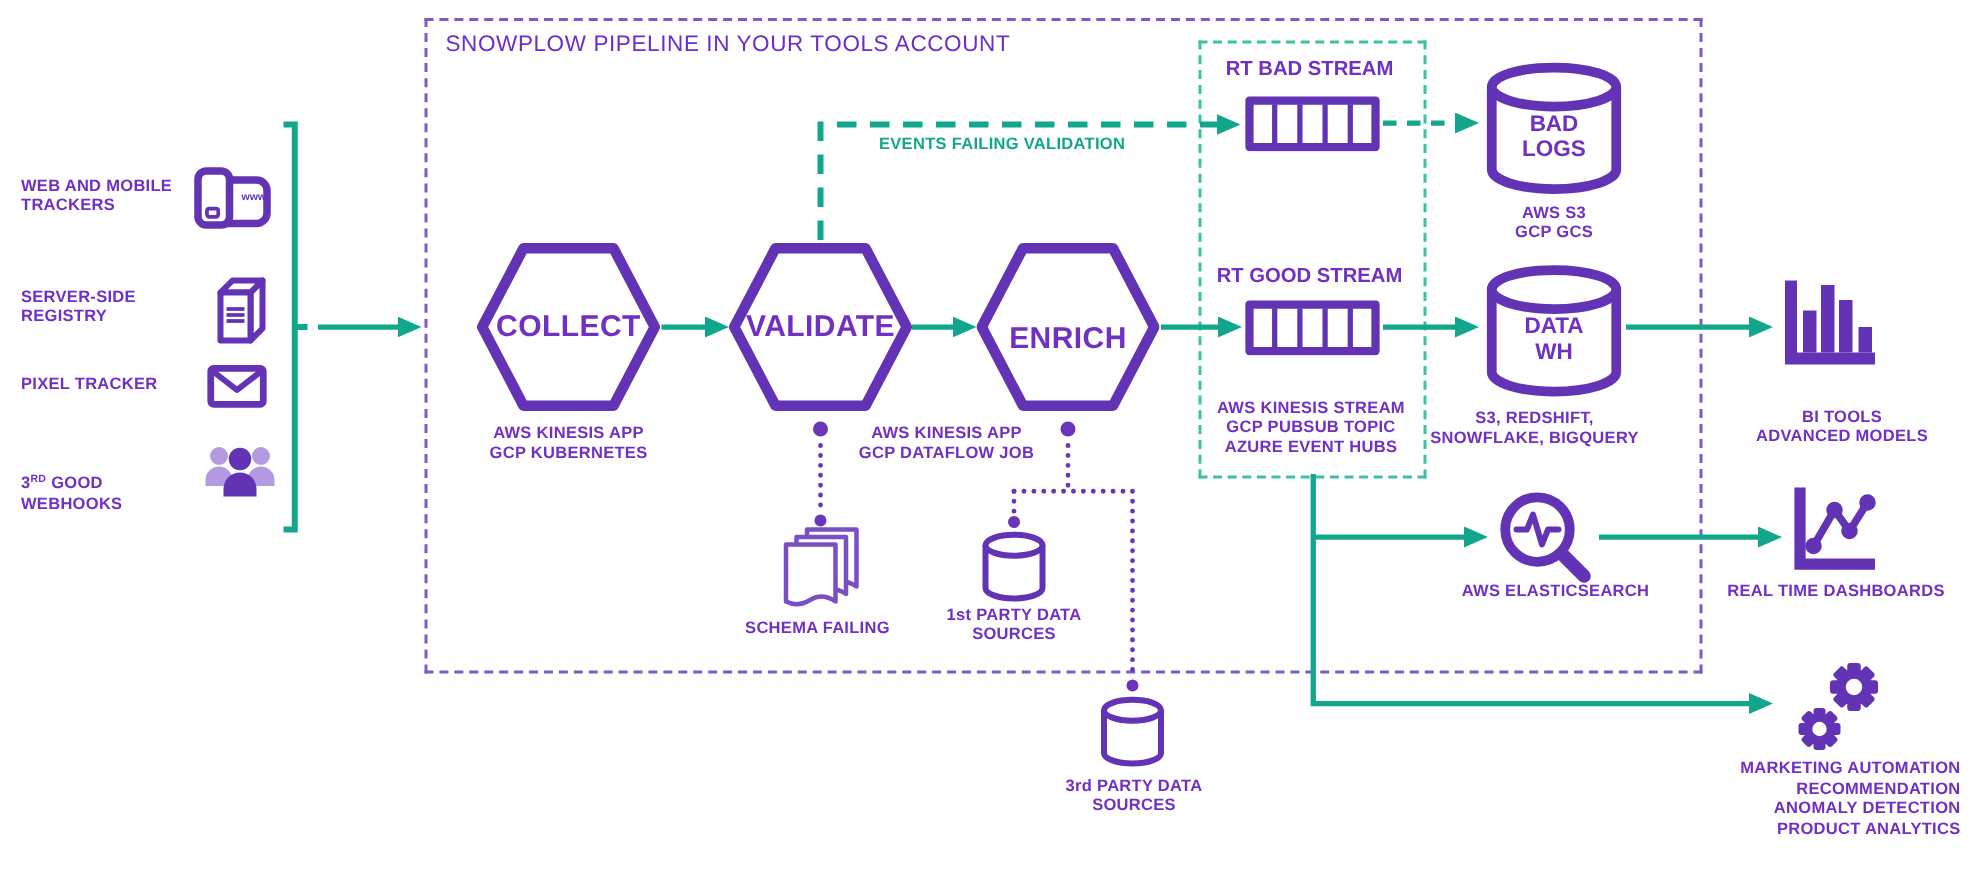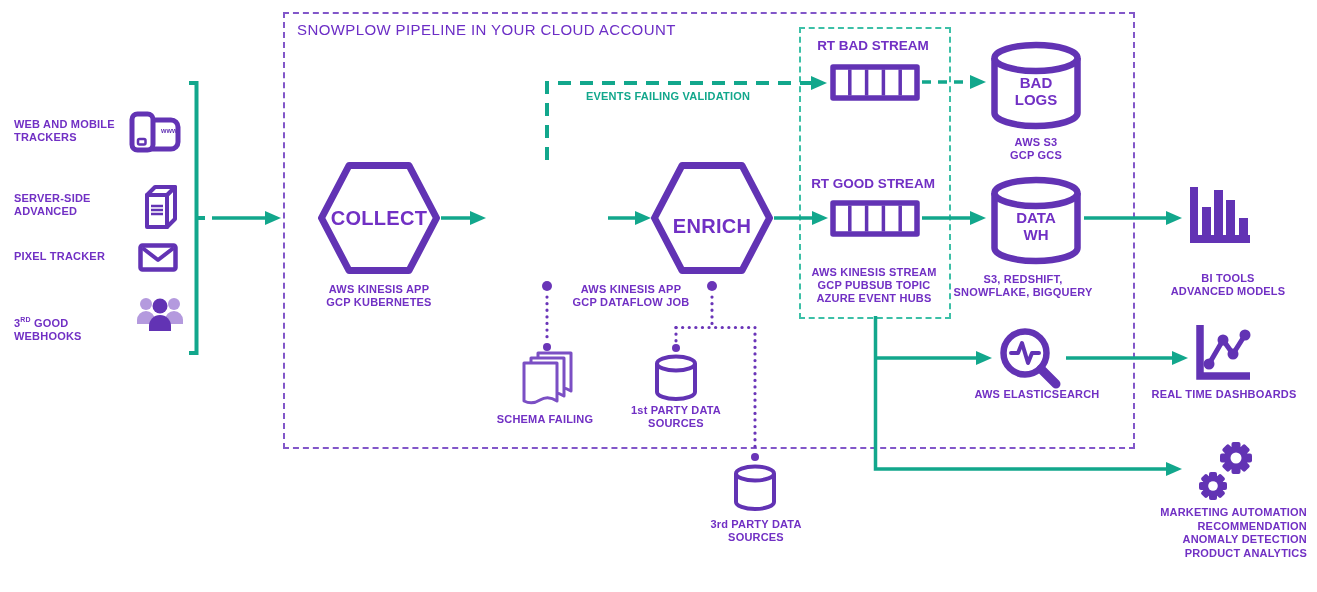--- a/index.html
+++ b/index.html
@@ -84,21 +84,21 @@
   <div class="node" style="left:128px;top:108px;">
     <svg width="54" height="54" viewBox="0 0 54 54">
       <rect x="16" y="12" width="34" height="29" rx="7" class="icon-stroke" stroke-width="5"></rect>
       <text x="33" y="25" font-size="7" font-weight="bold" fill="#6233b4" font-family="Liberation Sans, sans-serif">www</text>
       <rect x="4" y="6" width="21" height="36" rx="5.5" class="icon-stroke" stroke-width="5"></rect>
       <rect x="10" y="31" width="7.5" height="5.5" rx="1.5" fill="none" stroke="#6233b4" stroke-width="2.5"></rect>
     </svg>
   </div>
 
   <div class="lbl" style="left:14px;top:192px;width:118px;">SERVER-SIDE
-ADVANCED</div>
+REGISTRY</div>
   <div class="node" style="left:138px;top:184px;">
     <svg width="46" height="48" viewBox="0 0 46 48">
       <path d="M29 11 L37 3 V35 L29 43 Z" class="icon-stroke" stroke-width="4" stroke-linejoin="round"></path>
       <path d="M9 11 L17 3 H37 L29 11 Z" class="icon-stroke" stroke-width="4" stroke-linejoin="round"></path>
       <rect x="9" y="11" width="20" height="32" class="icon-stroke" stroke-width="4" stroke-linejoin="round"></rect>
       <g stroke="#6233b4" stroke-width="2.5">
         <line x1="13" y1="22" x2="25" y2="22"></line>
         <line x1="13" y1="26" x2="25" y2="26"></line>
         <line x1="13" y1="30" x2="25" y2="30"></line>
       </g>
@@ -125,27 +125,33 @@
         <circle cx="38" cy="12" r="6"></circle>
         <path d="M29 32 v-4 a9 9 0 0 1 18 0 v4 z"></path>
       </g>
       <g fill="#6233b4">
         <circle cx="24" cy="14" r="7.5"></circle>
         <path d="M13 39 v-5 a11 11 0 0 1 22 0 v5 z"></path>
       </g>
     </svg>
   </div>
 
-  <div class="title" style="left:297px;top:21px;">SNOWPLOW PIPELINE IN YOUR CLOUD ACCOUNT</div>
+  <div class="title" style="left:297px;top:21px;">SNOWPLOW PIPELINE IN YOUR TOOLS ACCOUNT</div>
 
   <div class="node" style="left:318px;top:162px;width:122px;height:112px;">
     <svg width="122" height="112" viewBox="0 0 122 112">
       <polygon points="31,3.5 91,3.5 118.5,56 91,108.5 31,108.5 3.5,56" class="icon-stroke" stroke-width="7" stroke-linejoin="round"></polygon>
     </svg>
     <div class="hex-label">COLLECT</div>
+  </div>
+  <div class="node" style="left:486px;top:162px;width:122px;height:112px;">
+    <svg width="122" height="112" viewBox="0 0 122 112">
+      <polygon points="31,3.5 91,3.5 118.5,56 91,108.5 31,108.5 3.5,56" class="icon-stroke" stroke-width="7" stroke-linejoin="round"></polygon>
+    </svg>
+    <div class="hex-label">VALIDATE</div>
   </div>
   <div class="node" style="left:651px;top:162px;width:122px;height:128px;">
     <svg width="122" height="112" viewBox="0 0 122 112">
       <polygon points="31,3.5 91,3.5 118.5,56 91,108.5 31,108.5 3.5,56" class="icon-stroke" stroke-width="7" stroke-linejoin="round"></polygon>
     </svg>
     <div class="hex-label">ENRICH</div>
   </div>
 
   <div class="lbl ctr" style="left:309px;top:283px;width:140px;">AWS KINESIS APP
 GCP KUBERNETES</div>

